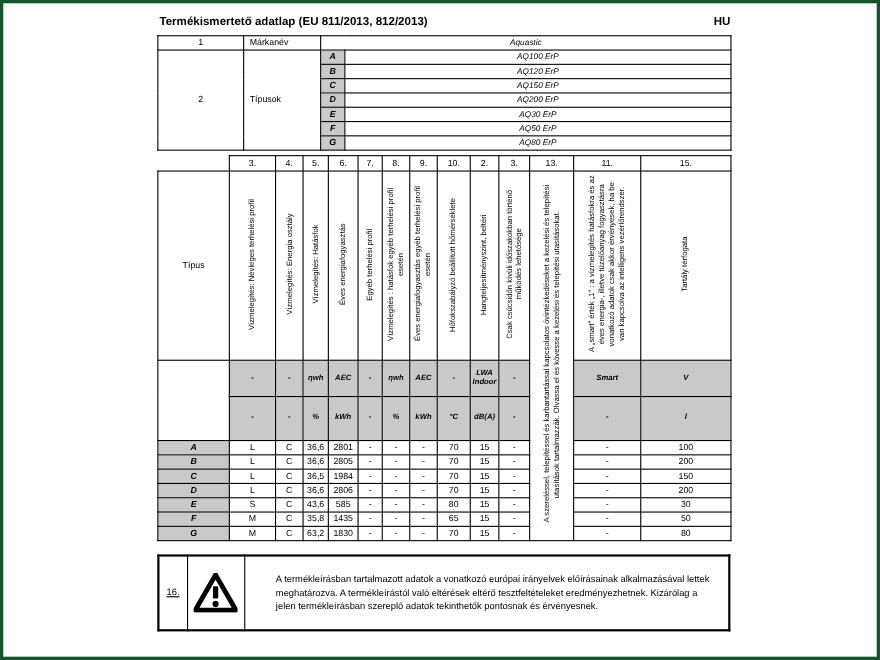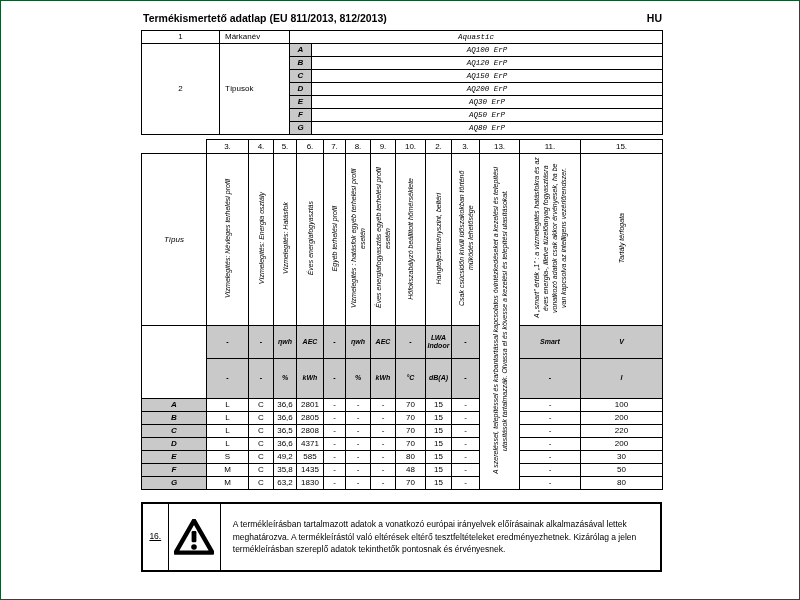--- a/index.html
+++ b/index.html
@@ -1,50 +1,50 @@
 <!DOCTYPE html>
 <html><head>
 <meta charset="utf-8">
 <style>
   * { box-sizing: border-box; }
   html,body { margin:0; padding:0; background:#fff; }
   body { font-family:"Liberation Sans", sans-serif; color:#000; }
-  .page { position:relative; width:800px; height:600px; border:1px solid #14532d; background:#fff; overflow:hidden; }
+  .page { position:relative; width:800px; height:600px; border:3px solid #14532d; background:#fff; overflow:hidden; }
   .content { position:absolute; left:140px; top:11px; width:521px; }
 
   .titlebar { display:flex; justify-content:space-between; align-items:baseline; font-weight:bold; font-size:10.5px; margin-bottom:6px; padding-left:2px; }
 
   table { border-collapse:collapse; table-layout:fixed; width:521px; }
   td { border:1px solid #000; padding:0; text-align:center; vertical-align:middle; font-size:8px; overflow:hidden; line-height:1.15; }
 
   
   .top-table td { height:13px; }
   .lbl { text-align:left; padding-left:5px;margin-left:36px; }
   .letter { font-weight:bold; font-style:italic; background:#c9c9c9; font-size:8px; }
-  .ival { font-style:italic; font-size:7.5px;font-family:Liberation Mono, monospace; }
+  .ival { font-style:italic; font-size:7.5px; }
   .top-table { margin-bottom:4px; }
 
   
   .main-table .r-num td { height:14px; font-size:8px; }
   .nocell { border:none; background:transparent; }
-  .hdr-row td { height:172px;font-style:italic; }
+  .hdr-row td { height:172px; }
   .rot { writing-mode:vertical-rl; transform:rotate(180deg); display:inline-block; font-size:7px; line-height:9px; max-height:162px; }
   .rot13 { max-height:312px; }
   .sym { font-weight:bold; font-style:italic; font-size:7px; background:#c9c9c9; }
   .sym-row td { height:33px; }
   .unit-row td { height:40px; }
   .data-row td { height:13px; font-size:8px; }
   .c13cell { background:#fff; }
   .blankL { background:#fff; }
 
   
   .note-table { border:2px solid #000; margin-top:12px; }
   .note-table td { height:68px; }
   .note-num { font-size:8.5px;text-decoration:underline; }
-  .note-text { text-align:left; padding:5px 10px 5px 12px; font-size:8.5px; line-height:1.5; }
+  .note-text { text-align:left; padding:5px 10px 5px 28px; font-size:8.5px; line-height:1.5; }
   .warn-svg { display:block; margin:0 auto; }
 </style>
 </head>
 <body>
 
 <div class="page">
   <div class="content">
 
     <div class="titlebar">
       <span>Termékismertető adatlap (EU 811/2013, 812/2013)</span>
@@ -204,70 +204,70 @@
         <td>15</td>
         <td>-</td>
         <td>-</td>
         <td>200</td>
       </tr>
       <tr class="data-row">
         <td class="letter">C</td>
         <td>L</td>
         <td>C</td>
         <td>36,5</td>
-        <td>2808</td>
-        <td>-</td>
-        <td>-</td>
-        <td>-</td>
-        <td>70</td>
-        <td>15</td>
-        <td>-</td>
-        <td>-</td>
-        <td>220</td>
+        <td>1984</td>
+        <td>-</td>
+        <td>-</td>
+        <td>-</td>
+        <td>70</td>
+        <td>15</td>
+        <td>-</td>
+        <td>-</td>
+        <td>150</td>
       </tr>
       <tr class="data-row">
         <td class="letter">D</td>
         <td>L</td>
         <td>C</td>
         <td>36,6</td>
-        <td>4371</td>
+        <td>2806</td>
         <td>-</td>
         <td>-</td>
         <td>-</td>
         <td>70</td>
         <td>15</td>
         <td>-</td>
         <td>-</td>
         <td>200</td>
       </tr>
       <tr class="data-row">
         <td class="letter">E</td>
         <td>S</td>
         <td>C</td>
-        <td>49,2</td>
+        <td>43,6</td>
         <td>585</td>
         <td>-</td>
         <td>-</td>
         <td>-</td>
         <td>80</td>
         <td>15</td>
         <td>-</td>
         <td>-</td>
         <td>30</td>
       </tr>
       <tr class="data-row">
         <td class="letter">F</td>
         <td>M</td>
         <td>C</td>
         <td>35,8</td>
         <td>1435</td>
         <td>-</td>
         <td>-</td>
         <td>-</td>
-        <td>48</td>
+        <td>65</td>
         <td>15</td>
         <td>-</td>
         <td>-</td>
         <td>50</td>
       </tr>
       <tr class="data-row">
         <td class="letter">G</td>
         <td>M</td>
         <td>C</td>
         <td>63,2</td>

